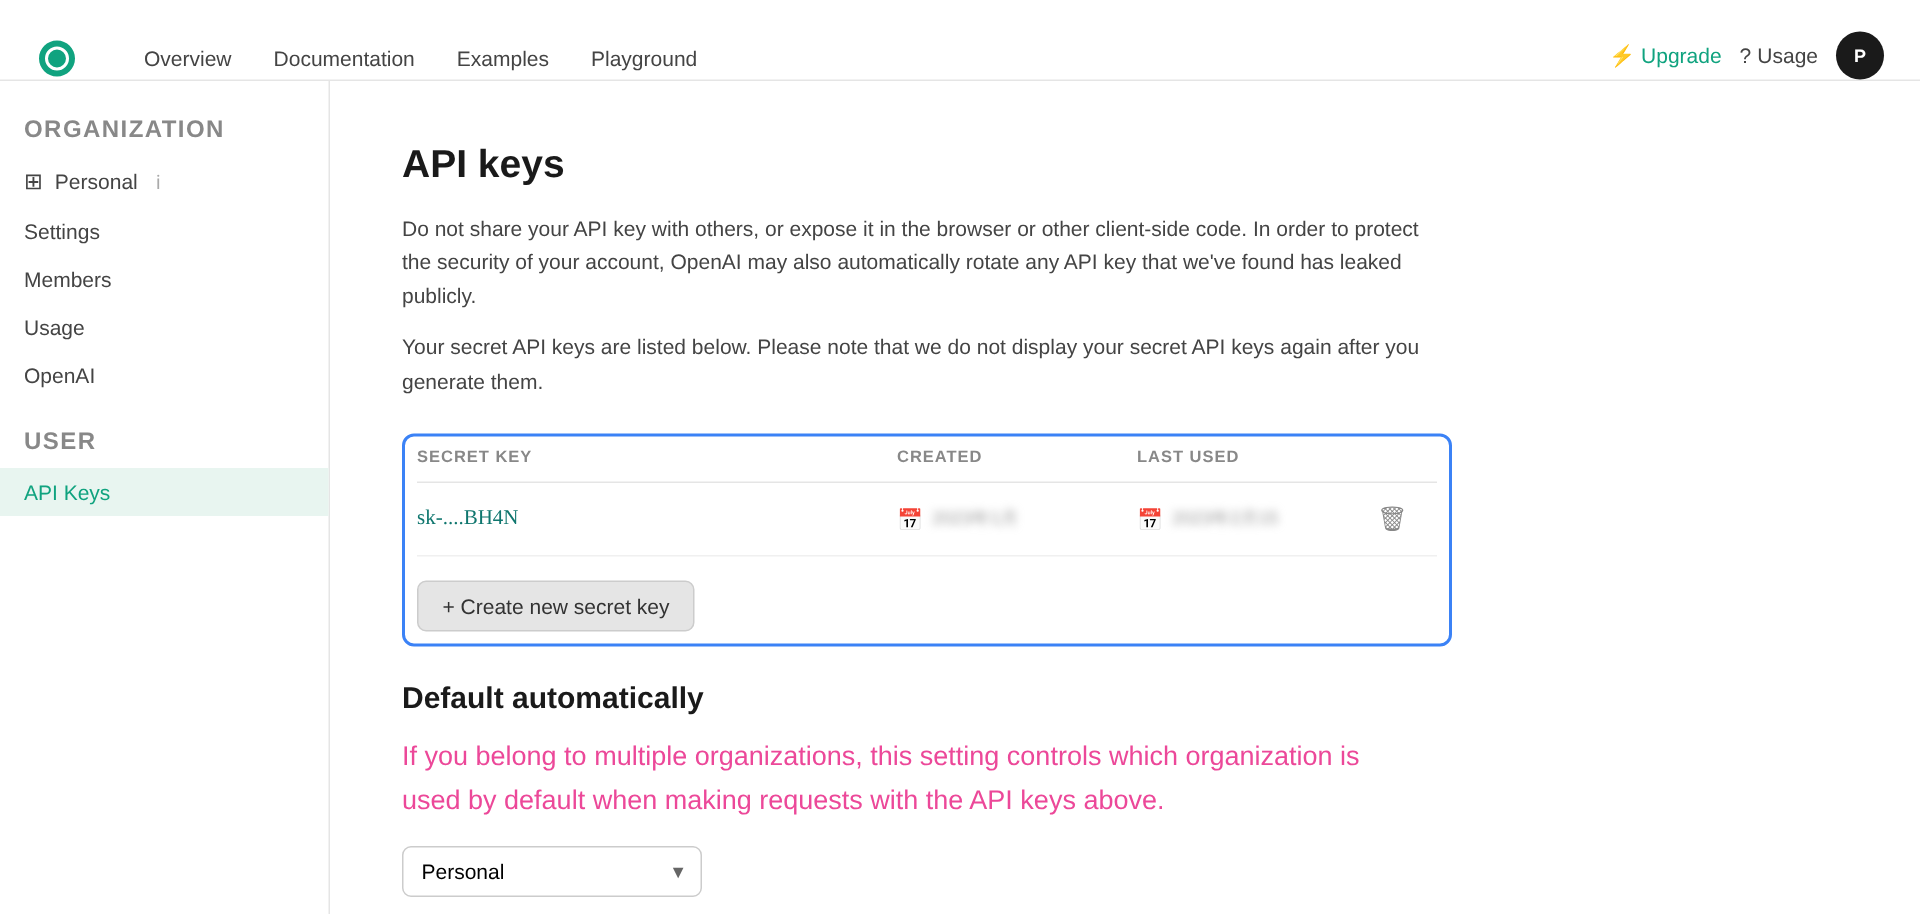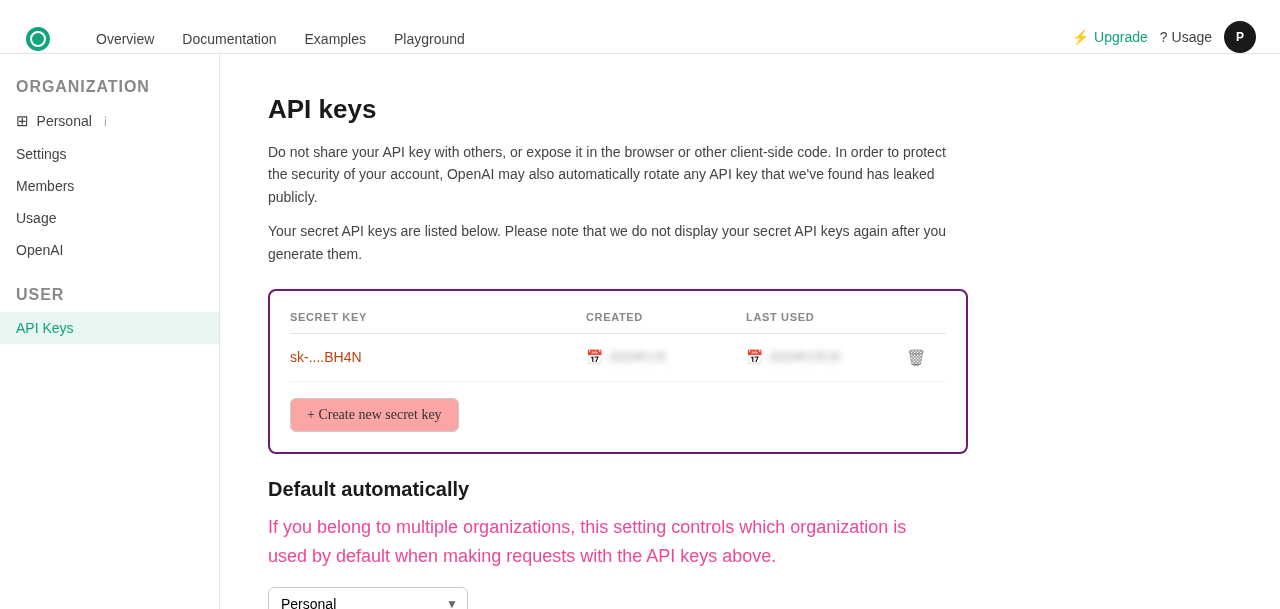--- a/index.html
+++ b/index.html
@@ -54,45 +54,45 @@
     .sidebar-item .icon { font-size: 15px; }
     .sidebar-divider { height: 20px; }
 
     
     .main { flex: 1; padding: 40px 48px; overflow-y: auto; }
     .page-title { font-size: 26px; font-weight: 700; margin-bottom: 16px; }
     .description { color: #444; line-height: 1.6; margin-bottom: 12px; font-size: 14px; max-width: 700px; }
 
     
     .api-keys-box {
-      border: 2px solid #701a75; border-radius: 8px;
-      padding: 20px; margin: 24px 0; max-width: 700px;
+      border: 2px solid #3b82f6; border-radius: 8px;
+      padding: 8px; margin: 24px 0; max-width: 700px;
     }
     .table-header {
       display: grid; grid-template-columns: 1fr 160px 160px 40px;
       padding: 0 0 10px 0; border-bottom: 1px solid #e5e5e5;
     }
     .table-header-cell {
       font-size: 11px; font-weight: 700; color: #888; letter-spacing: 0.06em; text-transform: uppercase;
     }
     .table-row {
       display: grid; grid-template-columns: 1fr 160px 160px 40px;
       align-items: center; padding: 14px 0;
       border-bottom: 1px solid #f0f0f0;
     }
-    .key-name { font-family: Liberation Sans, sans-serif; font-size: 14px; color: #c2410c; }
+    .key-name { font-family: Liberation Serif, serif; font-size: 14px; color: #0f766e; }
     .key-date { font-size: 13px; color: #444; display: flex; align-items: center; gap: 6px; }
     .date-icon { font-size: 14px; color: #888; }
     .delete-btn { background: none; border: none; cursor: pointer; color: #888; font-size: 16px; }
 
     .create-btn {
       display: inline-flex; align-items: center; gap: 6px;
       margin-top: 16px; padding: 8px 16px;
       border: 1px solid #ccc; border-radius: 6px;
-      background: #fca5a5; cursor: pointer; font-size: 14px; color: #333; font-family: Liberation Serif, serif;
+      background: #e5e5e5; cursor: pointer; font-size: 14px; color: #333;
     }
 
     
     .section-title { font-size: 20px; font-weight: 700; margin-bottom: 12px; }
     .section-desc { color: #ec4899; line-height: 1.6; margin-bottom: 16px; font-size: 18px; max-width: 680px; }
 
     .org-select-wrapper {
       position: relative; display: inline-block; width: 200px;
     }
     .org-select {

